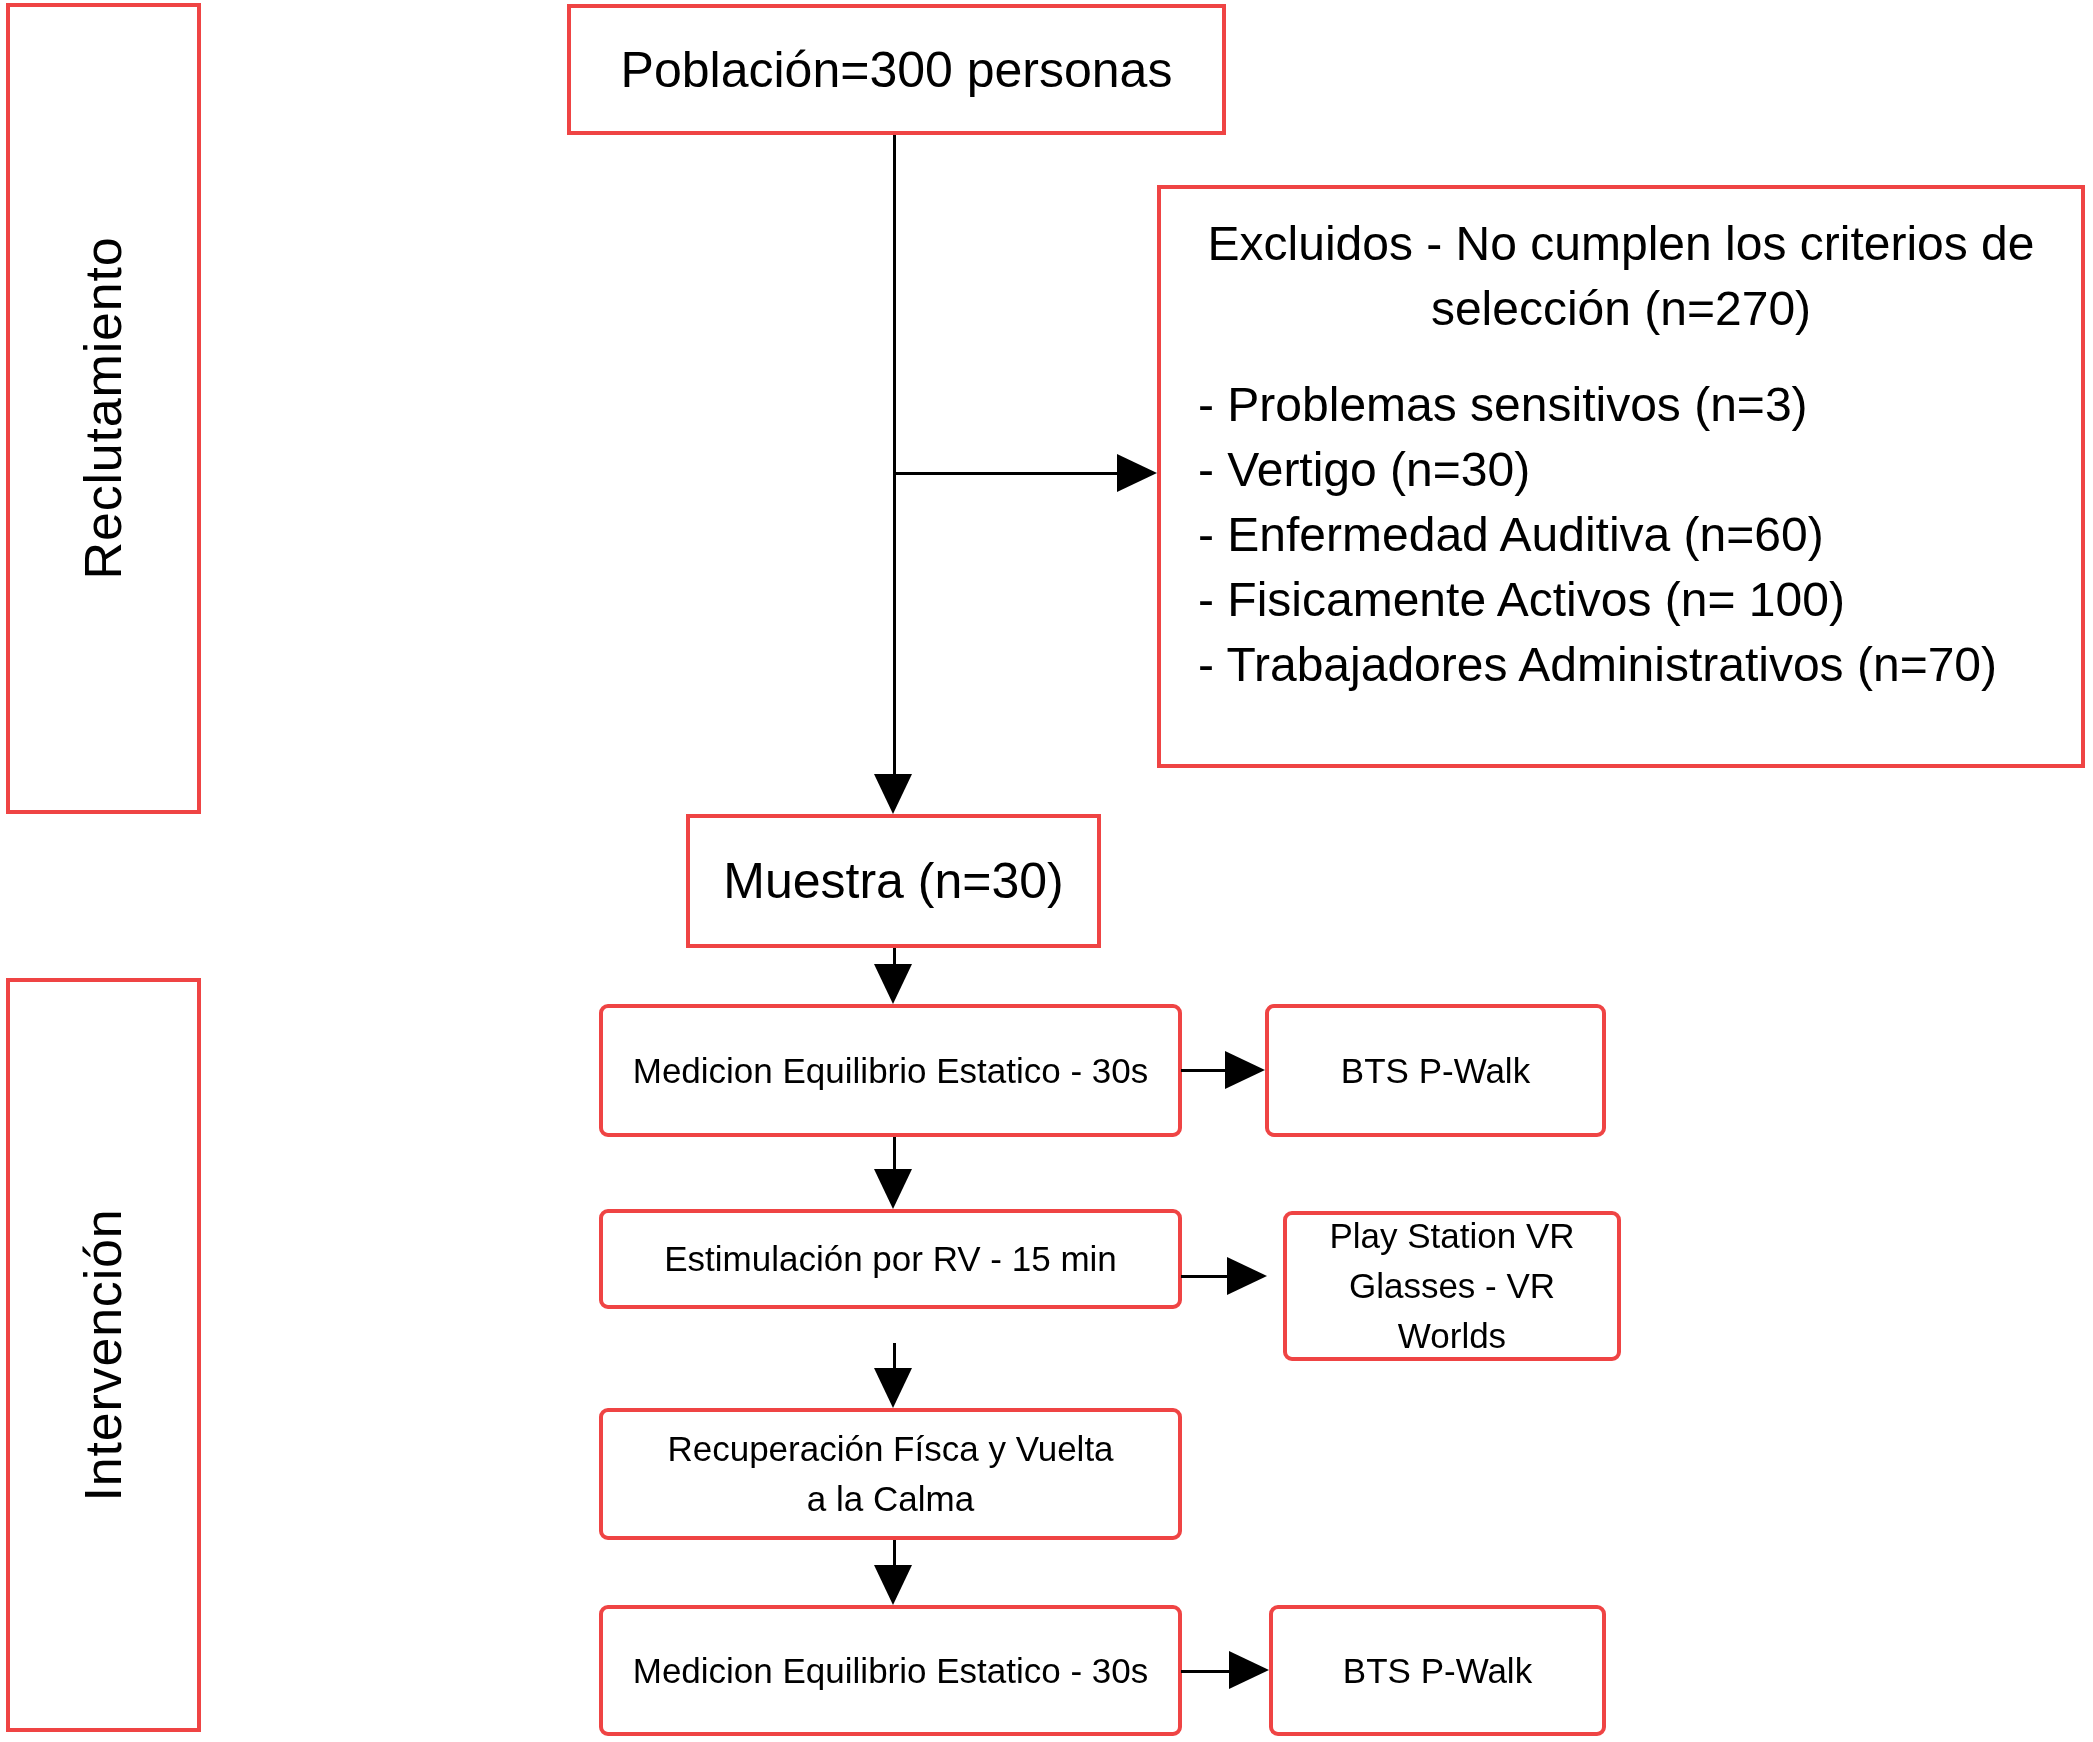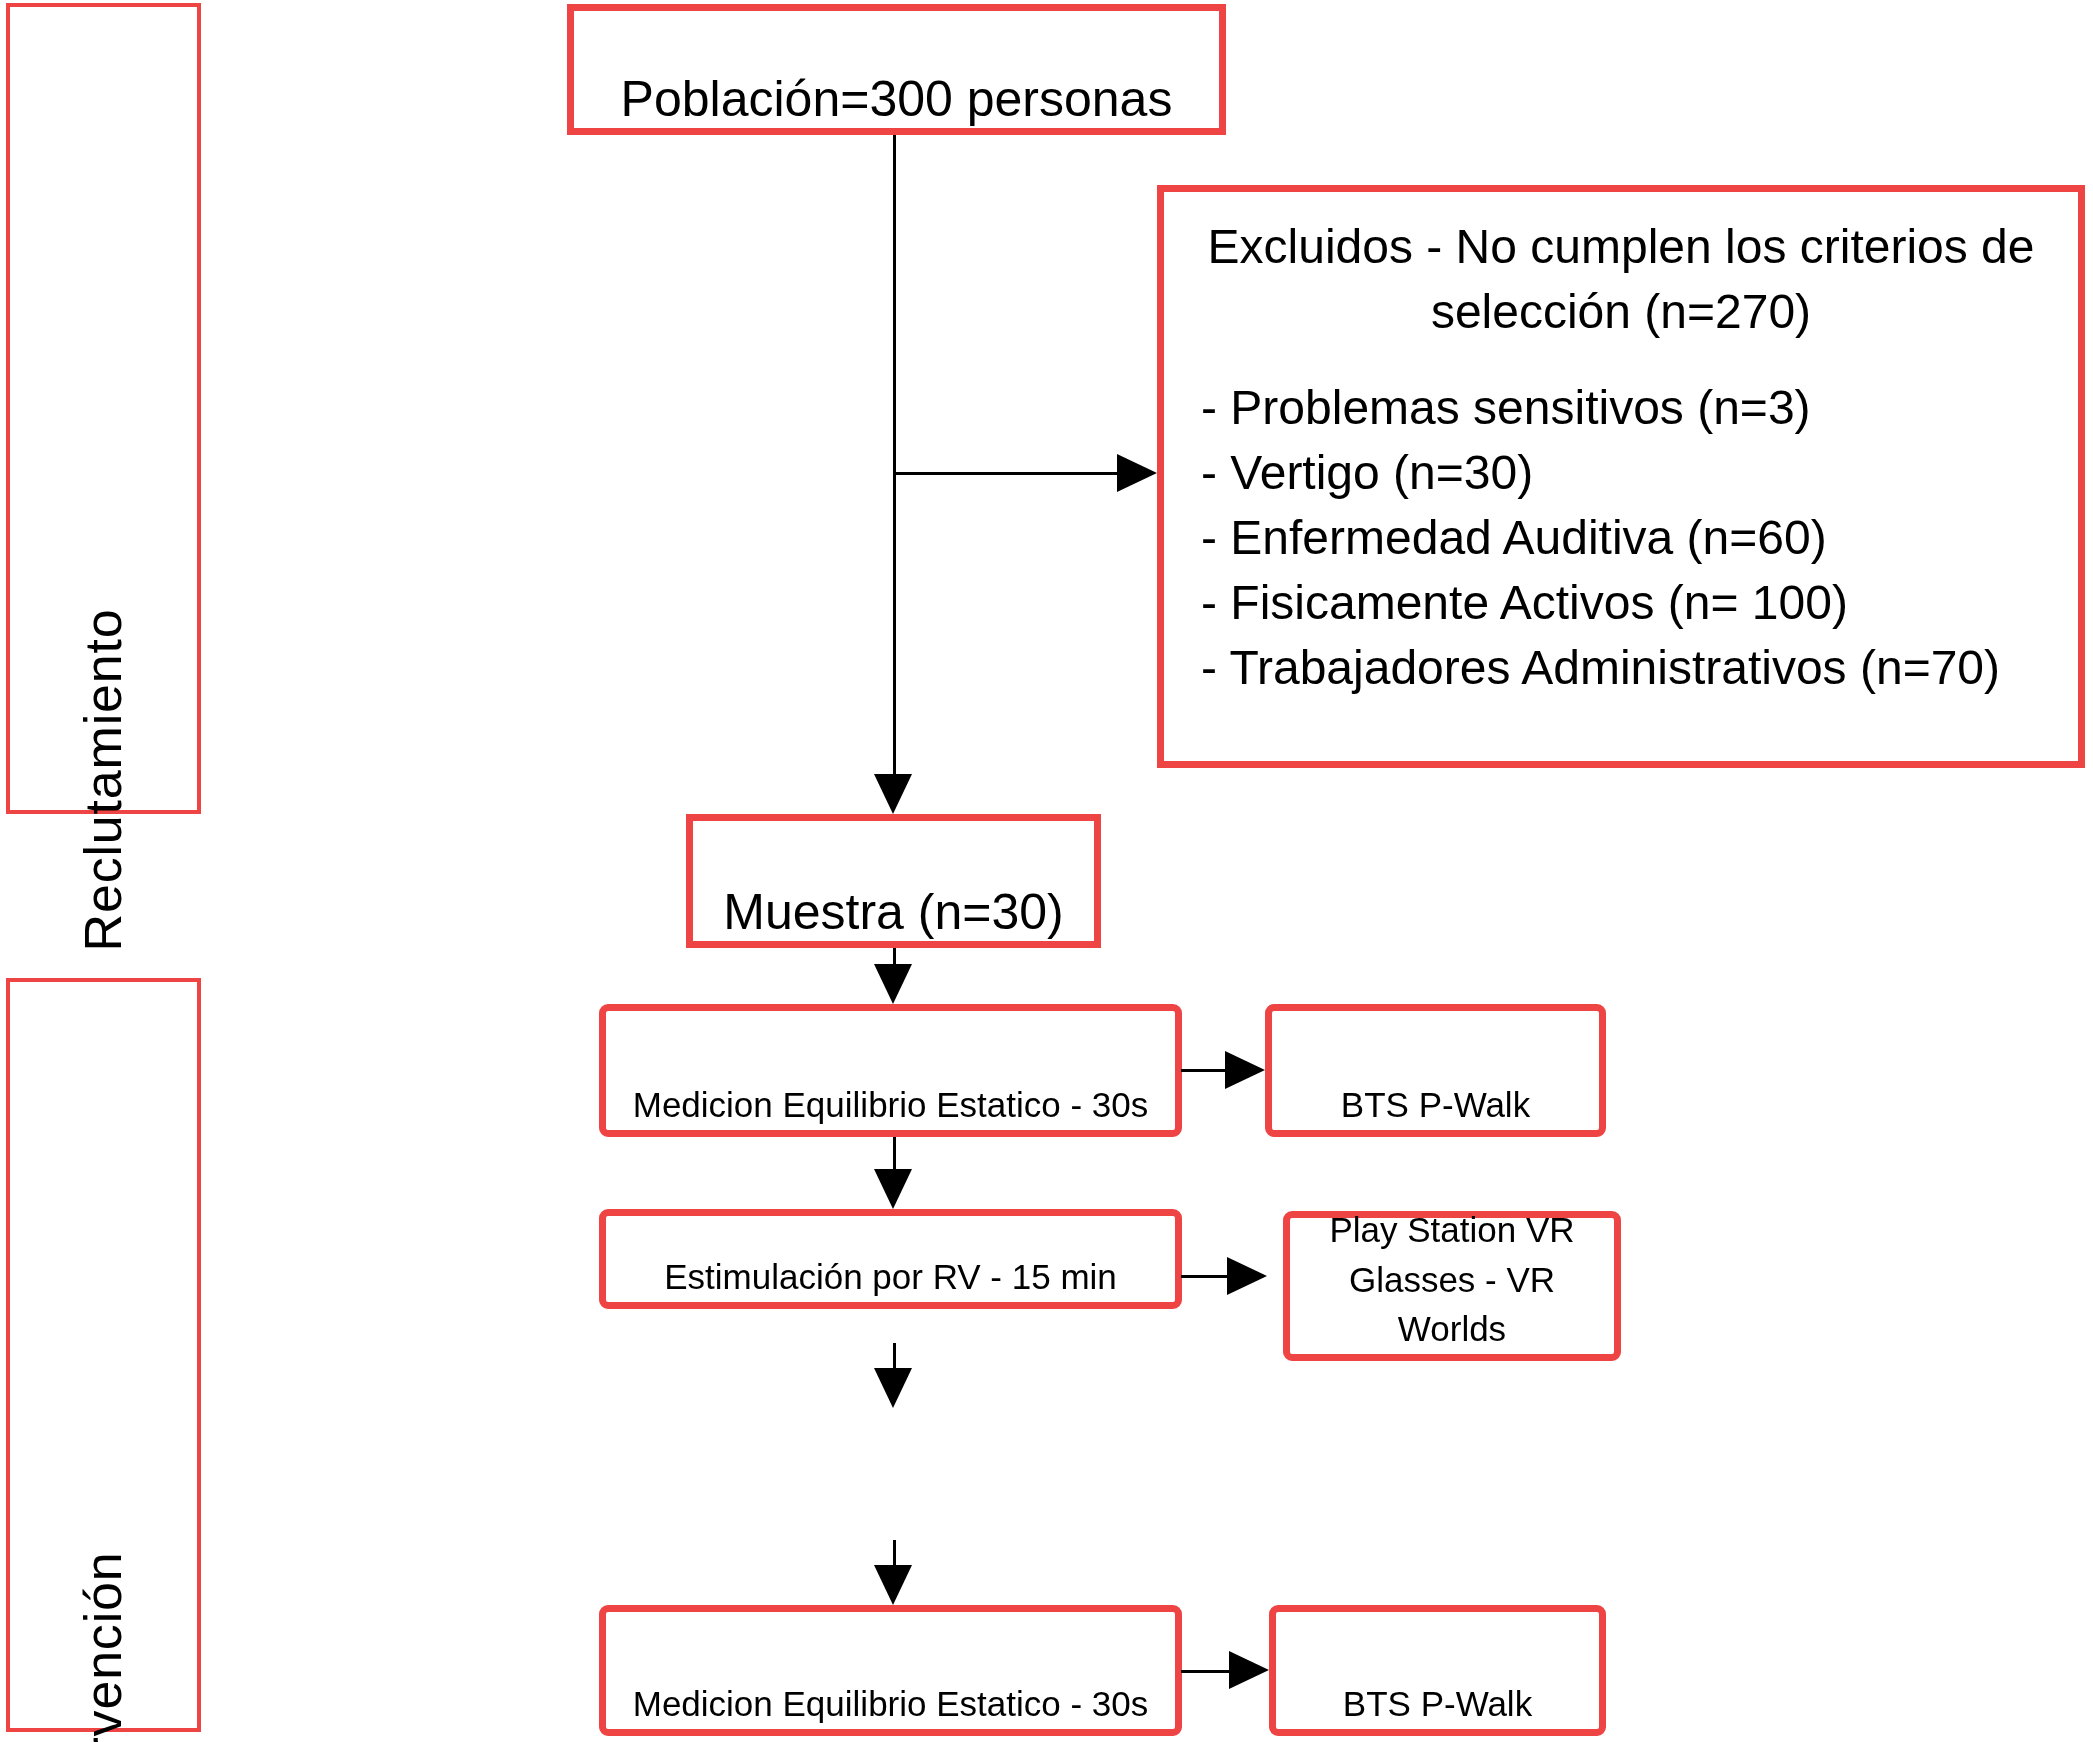--- a/index.html
+++ b/index.html
@@ -8,24 +8,24 @@
     width: 2094px;
     height: 1742px;
     background: #ffffff;
     font-family: "Liberation Sans", sans-serif;
     color: #000000;
     overflow: hidden;
   }
   .box {
     position: absolute;
     box-sizing: border-box;
-    border: 7px solid #ef4444;
+    border: 4px solid #ef4444;
     background: #ffffff;
     display: flex;
-    align-items: flex-end;
+    align-items: center;
     justify-content: center;
     text-align: center;
   }
   .side-box { border-width: 4.2px; }
   .side-label {
     transform: rotate(-90deg);
     white-space: nowrap;
     font-size: 52px;
     letter-spacing: 0.8px;
   }
@@ -120,20 +120,23 @@
     <span>BTS P-Walk</span>
   </div>
 
   <div class="box b-estimulacion flow-text">
     <span>Estimulación por RV - 15 min</span>
   </div>
   <div class="box b-psvr flow-text">
     <span>Play Station VR Glasses - VR Worlds</span>
   </div>
 
+  <div class="box b-recuperacion flow-text">
+    <span>Recuperación Físca y Vuelta a la Calma</span>
+  </div>
 
   <div class="box b-medicion2 flow-text">
     <span>Medicion Equilibrio Estatico - 30s</span>
   </div>
   <div class="box b-bts2 flow-text">
     <span>BTS P-Walk</span>
   </div>
 
   <div class="vline v-poblacion-muestra"></div>
   <div class="arrow-down a-muestra"></div>

